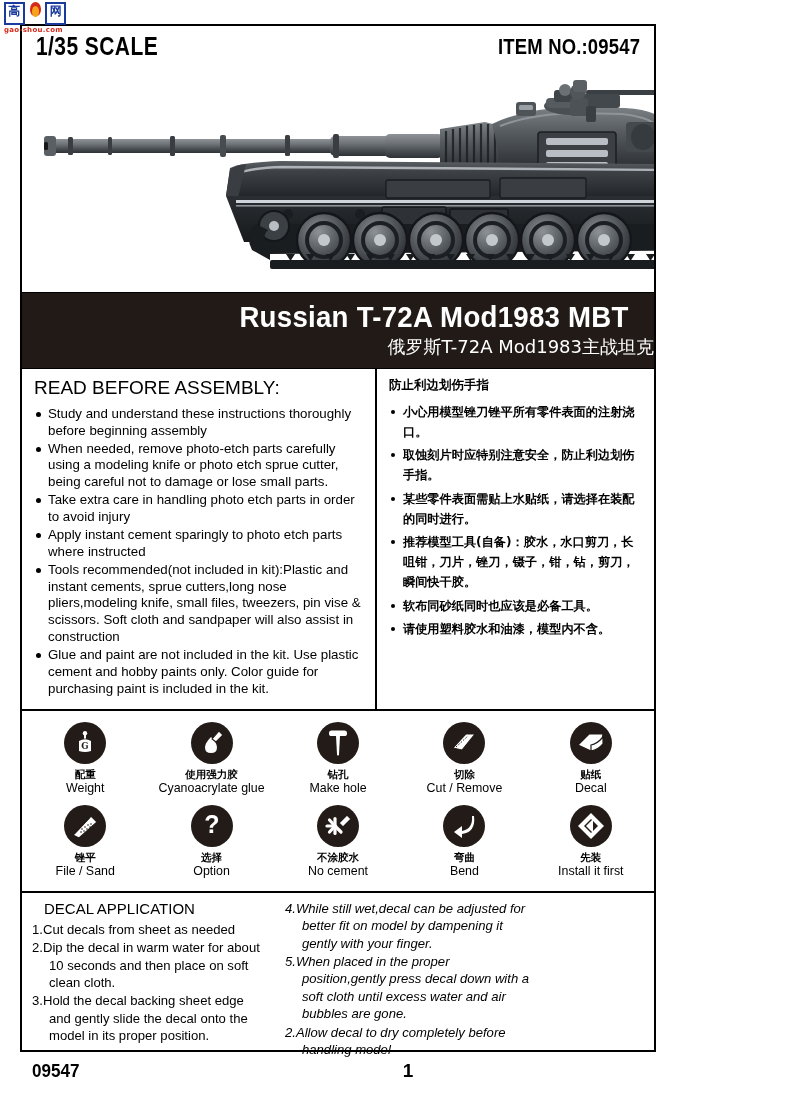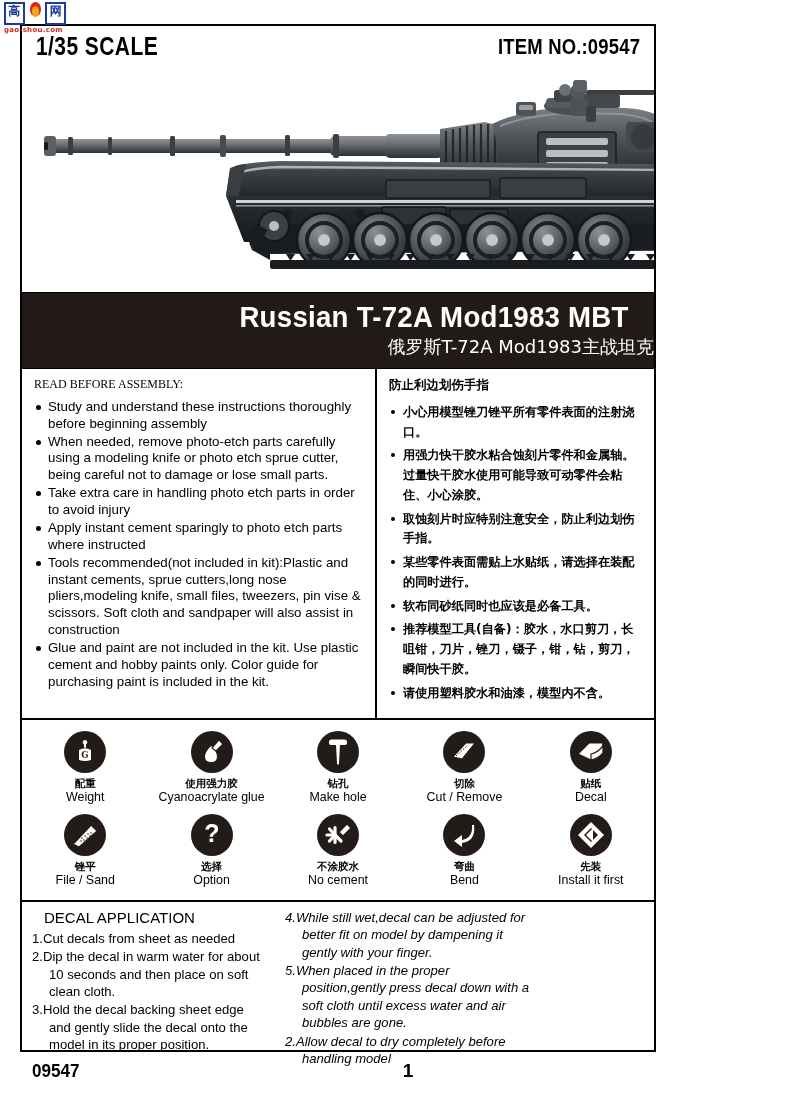--- a/index.html
+++ b/index.html
@@ -78,21 +78,21 @@
     font-family:"DejaVu Sans",sans-serif;font-weight:500;
   }
   
   .instr{
     display:flex;border-bottom:2px solid #000;
   }
   .instr-col{box-sizing:border-box;padding:8px 10px 10px 12px;}
   .instr-col.en{width:425px;border-right:2px solid #000;}
   .instr-col.cn{width:331px;}
   .instr-head{
-    font-size:12px;margin-bottom:7px;font-family:Liberation Serif, serif;
+    font-size:19px;margin-bottom:7px;font-family:Liberation Sans, sans-serif;
   }
   .instr-head.cn-head{
     font-size:12.5px;font-weight:bold;font-family:"DejaVu Sans",sans-serif;
     margin-bottom:9px;
   }
   ul.blist{list-style:none;margin:0;padding:0;}
   ul.blist li{
     position:relative;padding-left:14px;margin-bottom:1px;
     font-size:13.3px;line-height:1.27;
     font-family:"Liberation Sans",sans-serif;
@@ -405,25 +405,24 @@
           <li>Take extra care in handling photo etch parts in order to avoid injury</li>
           <li>Apply instant cement sparingly to photo etch parts where instructed</li>
           <li>Tools recommended(not included in kit):Plastic and instant  cements, sprue cutters,long nose pliers,modeling knife, small files, tweezers, pin vise &amp; scissors. Soft cloth and sandpaper will also assist in construction</li>
           <li>Glue and paint are not included in the kit. Use plastic cement and hobby paints only. Color guide for purchasing paint is included in the kit.</li>
         </ul>
     </div>
     <div class="instr-col cn">
       <div class="instr-head cn-head">防止利边划伤手指</div>
       <ul class="blist cn" id="cn-list">
           <li>小心用模型锉刀锉平所有零件表面的注射浇口。</li>
-          <li>用强力快干胶水粘合蚀刻片零件和金属轴。过量快干胶水使用可能导致可动零件会粘住、小心涂胶。</li>
           <li>取蚀刻片时应特别注意安全，防止利边划伤手指。</li>
           <li>某些零件表面需贴上水贴纸，请选择在装配的同时进行。</li>
+          <li>推荐模型工具(自备)：胶水，水口剪刀，长咀钳，刀片，锉刀，镊子，钳，钻，剪刀，瞬间快干胶。</li>
           <li>软布同砂纸同时也应该是必备工具。</li>
-          <li>推荐模型工具(自备)：胶水，水口剪刀，长咀钳，刀片，锉刀，镊子，钳，钻，剪刀，瞬间快干胶。</li>
           <li>请使用塑料胶水和油漆，模型内不含。</li>
         </ul>
     </div>
   </div>
 
   <div class="legend">
     <div class="legend-row" id="legend-row-1">
         <div class="legend-cell">
           <div class="ic">
             <svg width="26" height="26" viewBox="0 0 26 26">

